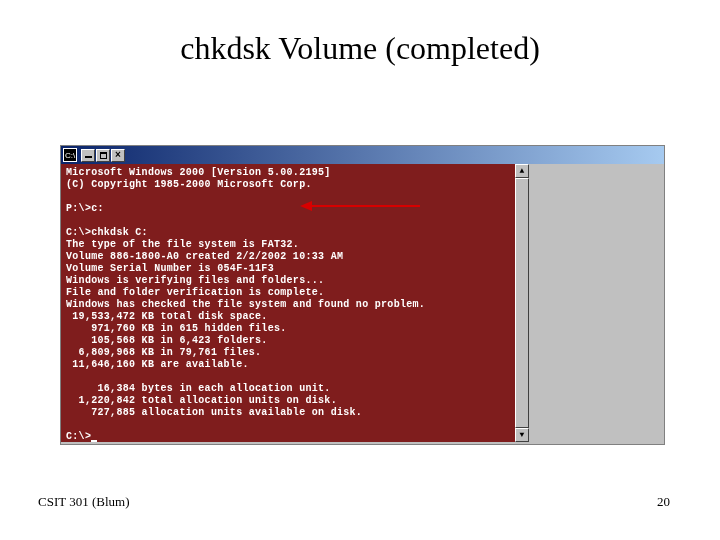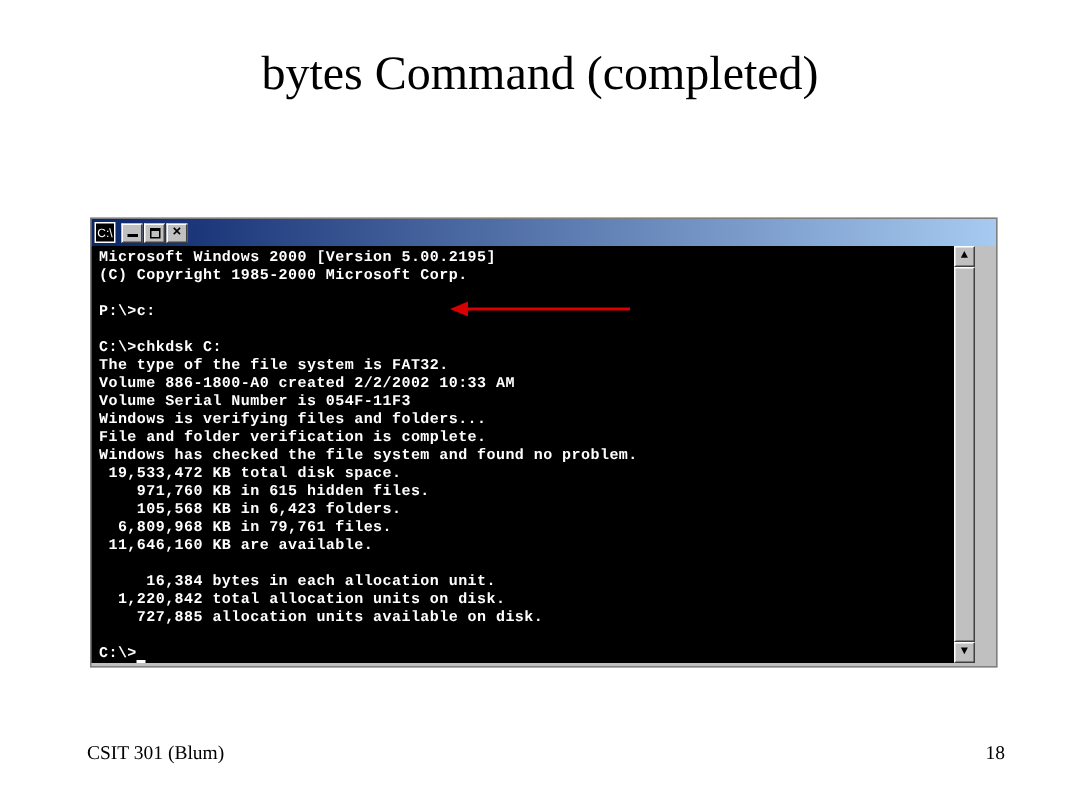--- a/index.html
+++ b/index.html
@@ -66,23 +66,23 @@
     font-size: 9px;
     color: #000;
     font-family: Arial, sans-serif;
     line-height: 1;
     cursor: pointer;
   }
   .winbtn .min { width:7px; height:2px; border-bottom:2px solid #000; margin-top:4px;}
   .winbtn .max { width:7px; height:7px; border:1px solid #000; border-top:2px solid #000;}
   .winbtn .close { font-weight:bold; font-size:10px; }
   .terminal {
-    width: 589px;
+    width: 468px;
     height: 278px;
-    background: #000000;
+    background: #7f1d1d;
     color: #fff;
     font-family: "Courier New", monospace;
     font-size: 10px;
     font-weight: bold;
     line-height: 12px;
     padding: 3px 5px;
     white-space: pre;
     position: relative;
     border-right: 14px solid #c0c0c0;
     letter-spacing: 0.3px;
@@ -126,36 +126,36 @@
   .arrow .head {
     position: absolute;
     left: 0; top: 0;
     width: 0; height: 0;
     border-right: 12px solid #d80000;
     border-top: 5px solid transparent;
     border-bottom: 5px solid transparent;
   }
   .footer-left {
     position: absolute;
-    left: 58px;
+    left: 38px;
     bottom: 30px;
     font-size: 13px;
   }
   .footer-right {
     position: absolute;
     right: 50px;
     bottom: 30px;
     font-size: 13px;
   }
   .cursor { display:inline-block; width:6px; height:2px; background:#fff; vertical-align:bottom; margin-bottom:1px;}
 </style>
 </head>
 <body>
 
-<h1 class="slide-title">bytes Command (completed)</h1>
+<h1 class="slide-title">chkdsk Volume (completed)</h1>
 
 <div class="cmd-window">
   <div class="titlebar">
     <span class="icon">C:\</span>
     <div class="winbtns">
       <div class="winbtn">
           <span class="min"></span>
         </div>
       <div class="winbtn">
           <span class="max"></span>
@@ -195,13 +195,13 @@
     </div>
   </div>
 </div>
 
 <div class="arrow">
   <div class="shaft"></div>
   <div class="head"></div>
 </div>
 
 <div class="footer-left">CSIT 301 (Blum)</div>
-<div class="footer-right">18</div>
+<div class="footer-right">20</div>
 
 </body></html>

